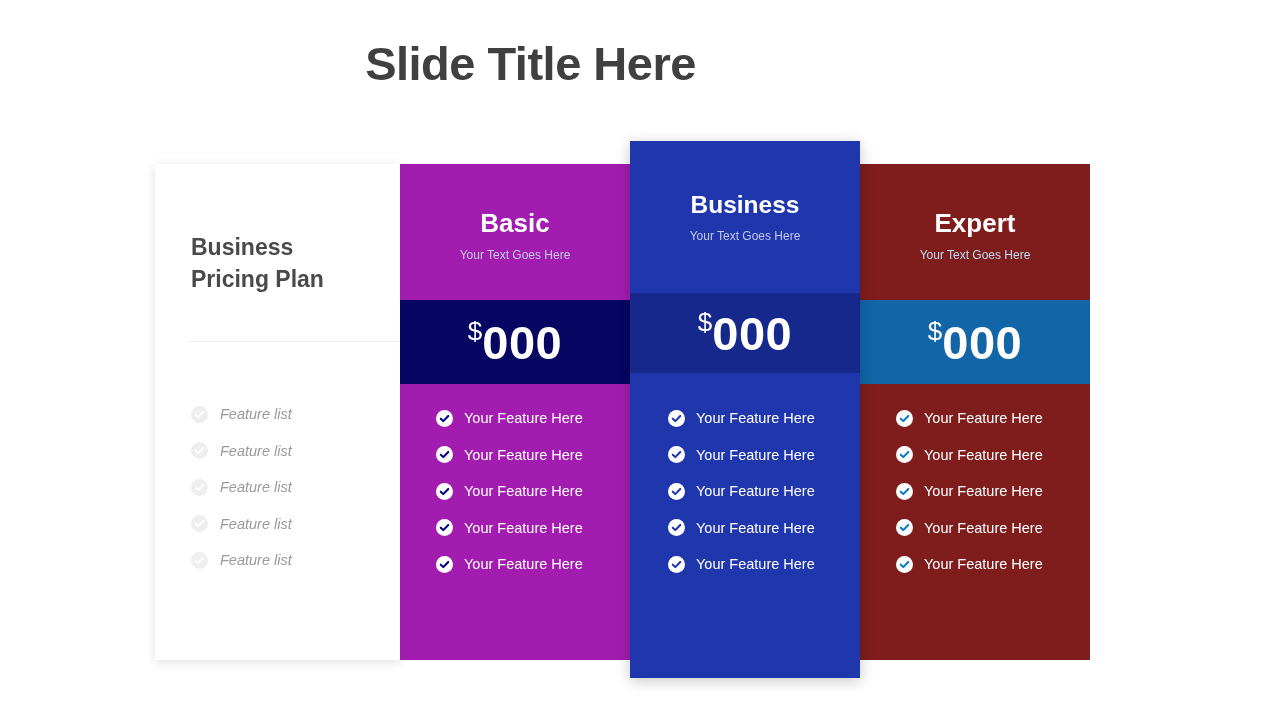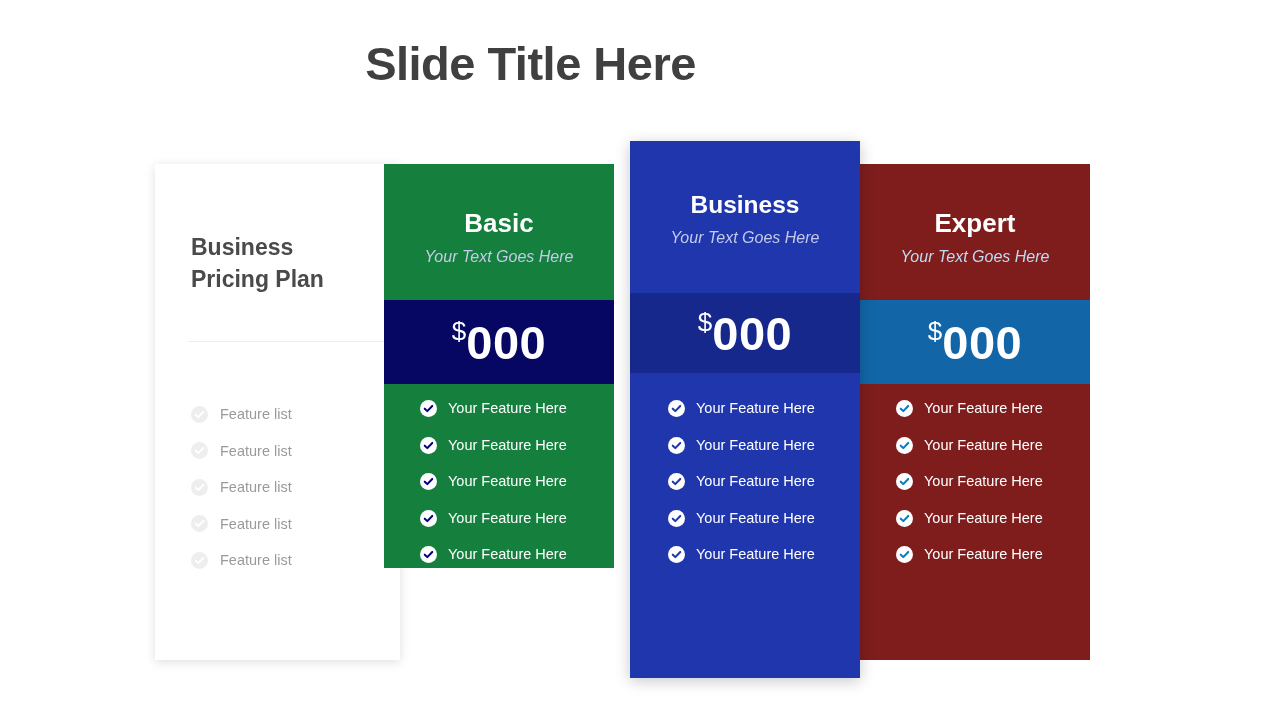--- a/index.html
+++ b/index.html
@@ -71,43 +71,43 @@
   }
   .info-feature-row .fi {
     width: 17px;
     height: 17px;
     margin-right: 12px;
     flex: none;
   }
   .info-feature-label {
     font-size: 14.5px;
     color: #9a9a9a;
+    font-style: italic;
   }
 
   
   .plan {
     position: absolute;
   }
   .plan-head {
     position: absolute;
     left: 0;
     top: 0;
     width: 100%;
     text-align: center;
   }
   .plan-name {
     font-weight: bold;
     color: #ffffff;
     line-height: 1;
   }
   .plan-sub {
-    font-size: 16px;
+    font-size: 12px;
     color: #c3cbe8;
     margin-top: 12px;
-    font-style: italic;
   }
   .plan-price {
     position: absolute;
     left: 0;
     width: 100%;
     text-align: center;
     color: #ffffff;
     display: flex;
     align-items: center;
     justify-content: center;
@@ -123,40 +123,41 @@
     font-size: 47px;
     font-weight: 700;
     letter-spacing: 0.5px;
   }
   .plan-features {
     position: absolute;
     width: 100%;
   }
   .feature-row {
     display: flex;
+    align-items: center;
     height: 36.5px;
   }
   .feature-row .fi {
     width: 17px;
     height: 17px;
     margin-right: 11px;
     flex: none;
   }
   .feature-label {
     font-size: 14.5px;
     color: #ffffff;
   }
 
   
   #plan-basic {
-    left: 384px;
+    left: 400px;
     top: 164px;
     width: 230px;
-    height: 404px;
-    background: #15803d;
+    height: 496px;
+    background: #a21caf;
     z-index: 2;
   }
   #plan-basic .plan-head { padding-top: 46px; }
   #plan-basic .plan-name { font-size: 26px; }
   #plan-basic .plan-price { top: 136px; height: 84px; background: #060663; }
   #plan-basic .plan-features { top: 236px; left: 36px; width: 194px; }
 
   
   #plan-business {
     left: 630px;

